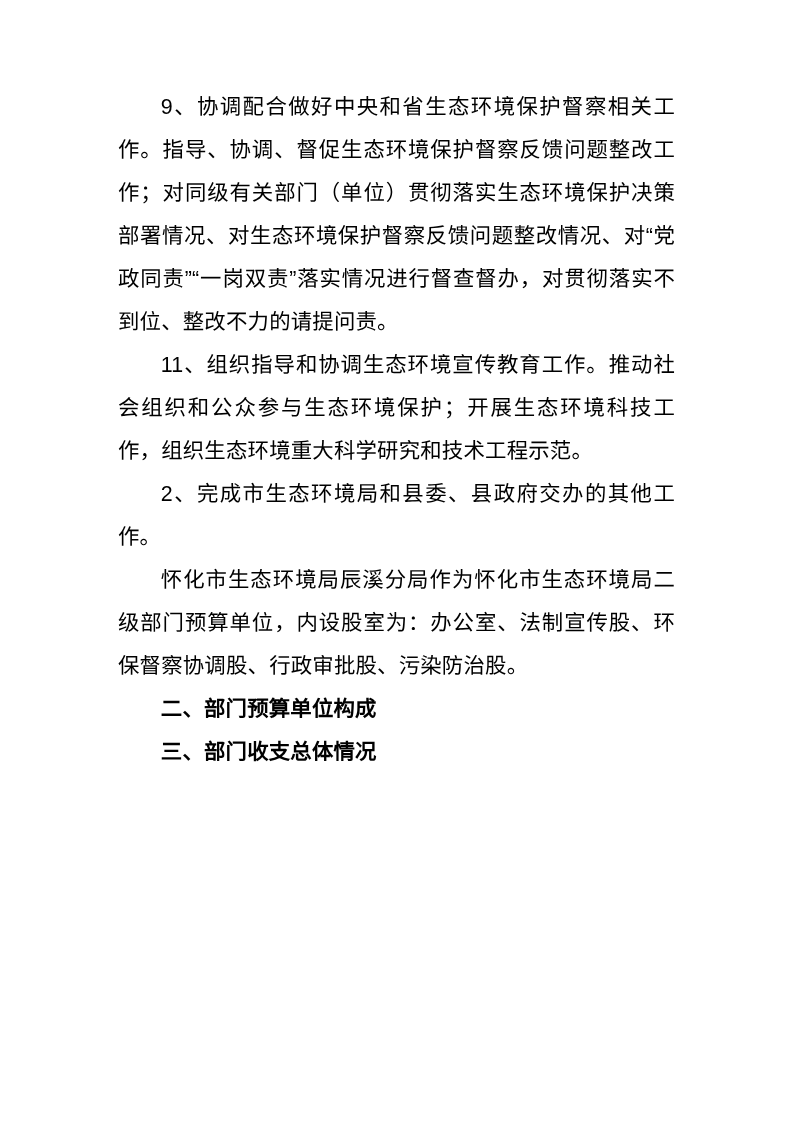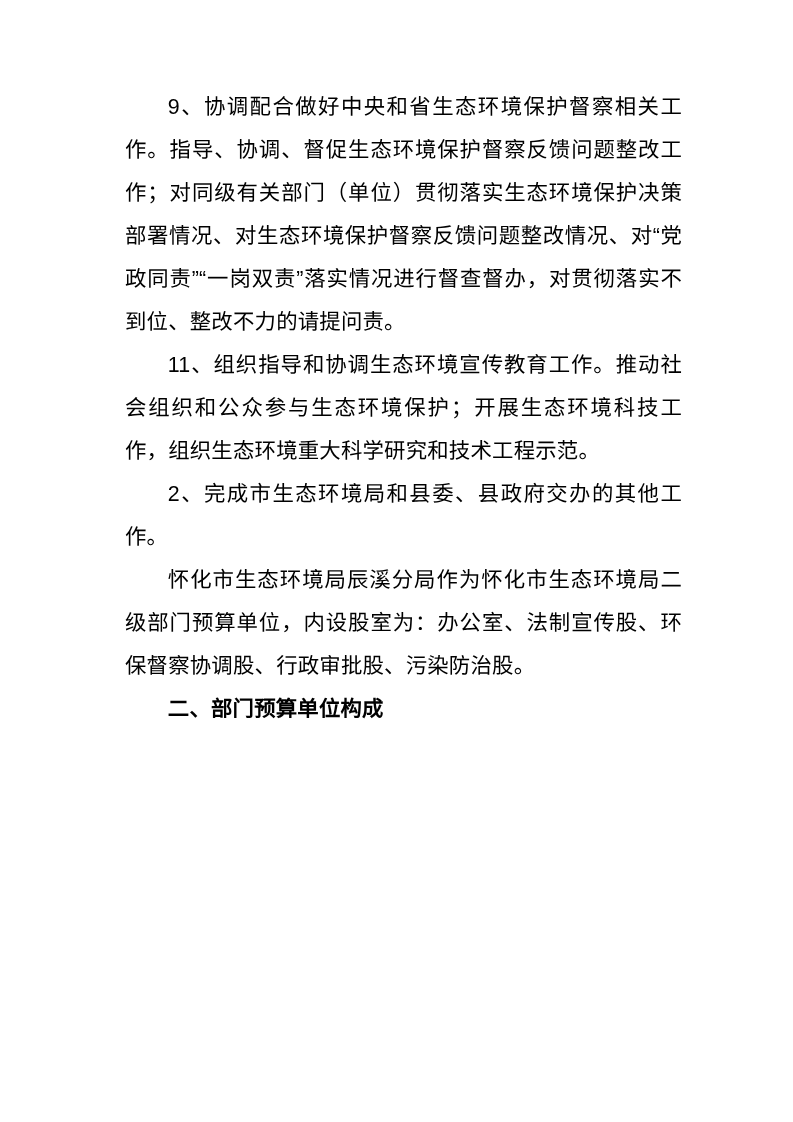--- a/index.html
+++ b/index.html
@@ -11,21 +11,21 @@
   .page {
     position: relative;
     width: 793px;
     height: 1122px;
     background: #ffffff;
     overflow: hidden;
     font-family: "Liberation Sans", "DejaVu Sans", sans-serif;
   }
   .content {
     position: absolute;
-    left: 125px;
+    left: 118px;
     top: 86px;
     width: 557px;
     color: #000000;
     font-size: 21.4px;
     line-height: 43px;
     text-align: justify;
     text-justify: inter-ideograph;
     letter-spacing: 0.2px;
   }
   .content p {
@@ -44,14 +44,15 @@
 </head>
 <body>
 
 <div class="page">
   <div class="content">
     <p class="body">9、协调配合做好中央和省生态环境保护督察相关工作。指导、协调、督促生态环境保护督察反馈问题整改工作；对同级有关部门（单位）贯彻落实生态环境保护决策部署情况、对生态环境保护督察反馈问题整改情况、对“党政同责”“一岗双责”落实情况进行督查督办，对贯彻落实不到位、整改不力的请提问责。</p>
     <p class="body">11、组织指导和协调生态环境宣传教育工作。推动社会组织和公众参与生态环境保护；开展生态环境科技工作，组织生态环境重大科学研究和技术工程示范。</p>
     <p class="body">2、完成市生态环境局和县委、县政府交办的其他工作。</p>
     <p class="body">怀化市生态环境局辰溪分局作为怀化市生态环境局二级部门预算单位，内设股室为：办公室、法制宣传股、环保督察协调股、行政审批股、污染防治股。</p>
     <p class="h-plain">二、部门预算单位构成</p>
+    <p class="h-plain">三、部门收支总体情况</p>
   </div>
 </div>
 
 </body></html>

